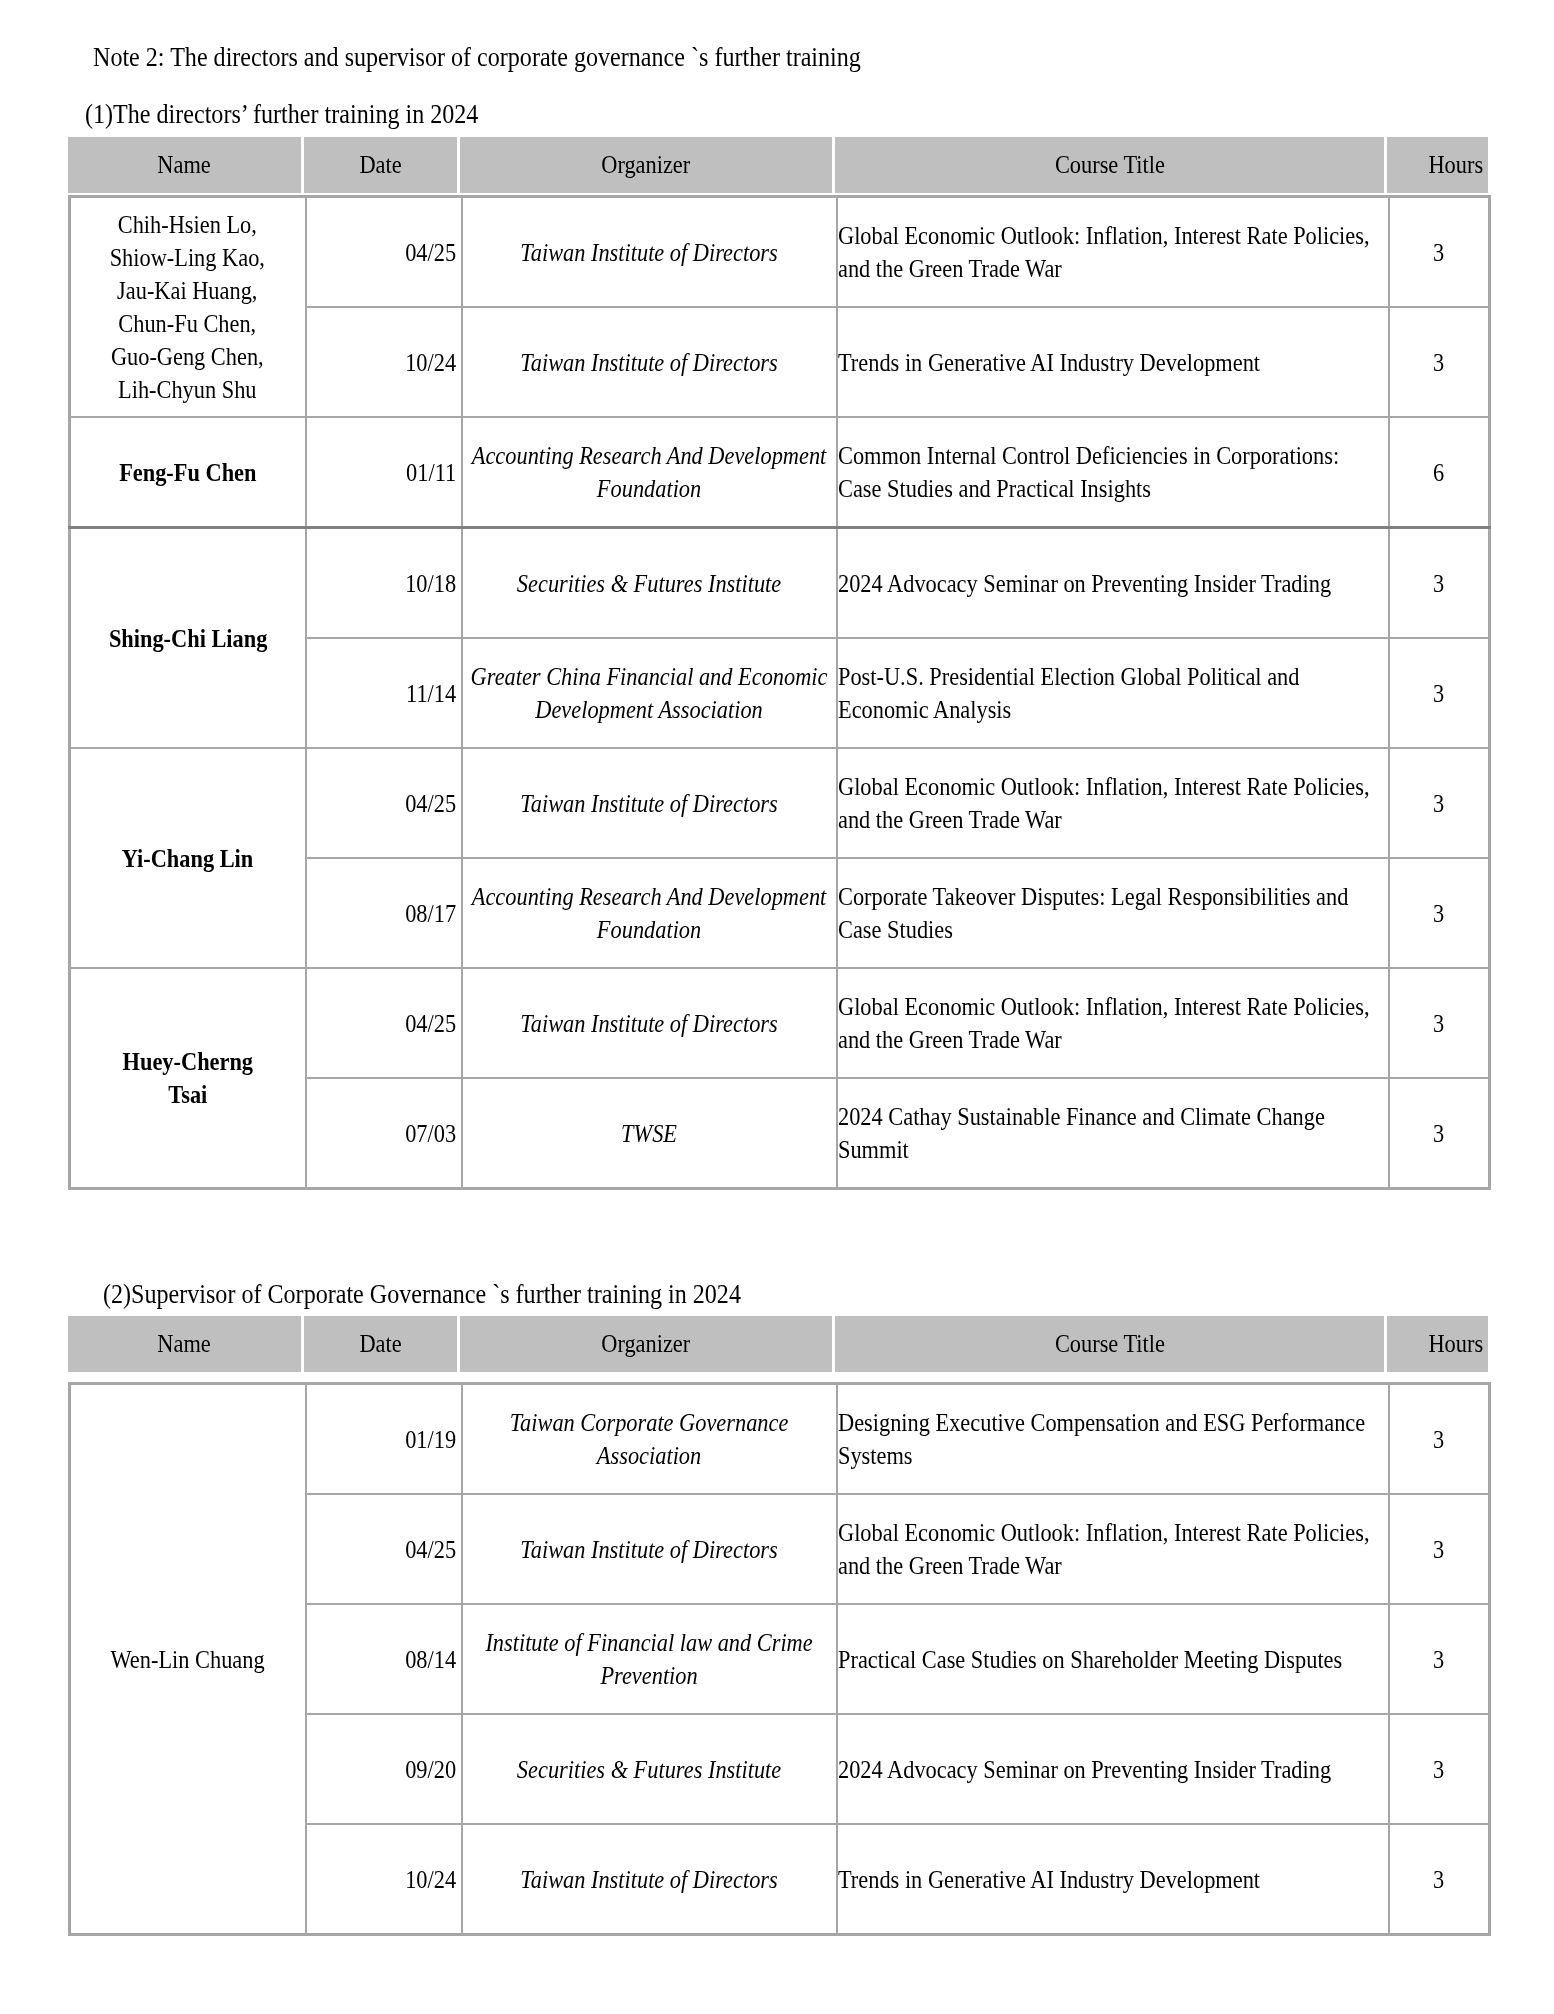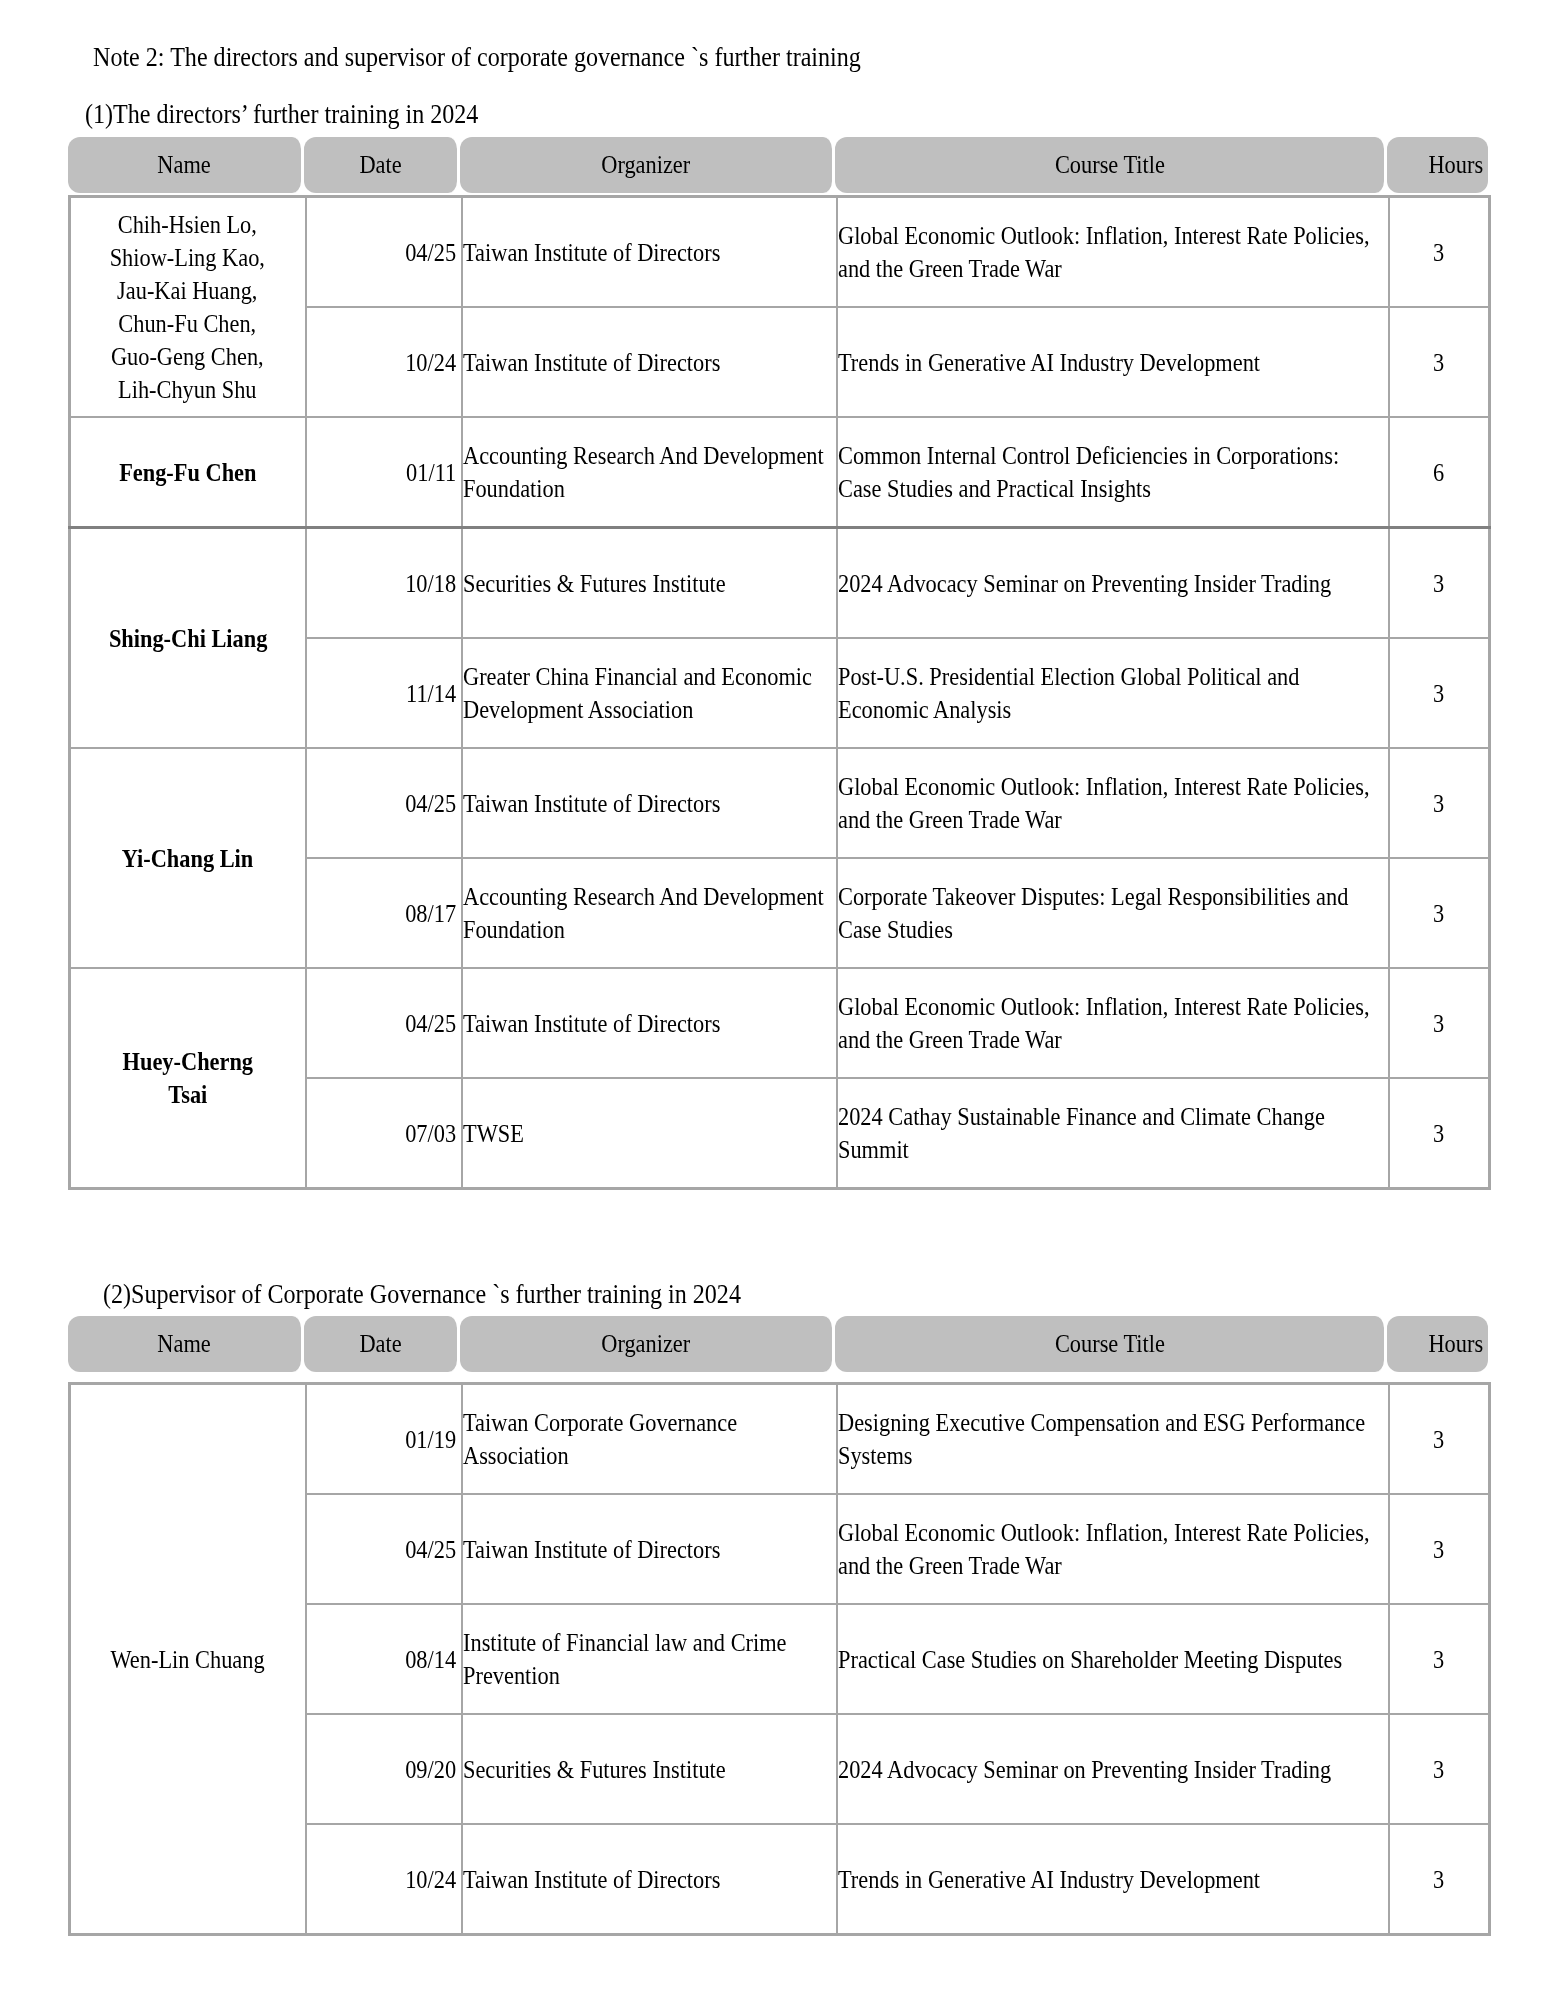--- a/index.html
+++ b/index.html
@@ -14,40 +14,40 @@
   #note { left: 93px; top: 41px; }
   #h1 { left: 85px; top: 98px; }
   #h2 { left: 103px; top: 1278px; }
 
   .hdr {
     position: absolute; left: 68px; width: 1420px; height: 56px;
     display: grid; grid-template-columns: 236px 156px 375px 552px 101px; column-gap: 0;
   }
   .hdr > div {
     background: #bfbfbf; display: flex; align-items: center; justify-content: center;
-    font-size: 26px; border-right: 3px solid #fff; box-sizing: border-box; border-radius: 12px;
+    font-size: 26px; border-right: 3px solid #fff; box-sizing: border-box;
   }
   .hdr > div:last-child { border-right: none; justify-content: flex-end; }
   .hdr span { display: inline-block; transform: scaleX(0.86); white-space: nowrap; }
   #hdr1 { top: 137px; }
   #hdr2 { top: 1316px; }
 
   table.grid {
     position: absolute; left: 68px; width: 1420px; border-collapse: collapse;
     table-layout: fixed; border: 3px solid #a6a6a6;
   }
   table.grid td {
     border: 2px solid #a6a6a6; height: 108px; padding: 0; font-size: 26px; line-height: 33px;
     vertical-align: middle;
   }
   #t1 { top: 195px; }
   #t2 { top: 1382px; }
   td.name { text-align: center; }
   td.date { text-align: right; }
-  td.org { text-align: left; padding-left: 14px; }
+  td.org { text-align: center; padding-left: 14px; font-style: italic; }
   td.course { text-align: left; padding-left: 12px; padding-right: 8px; border-radius: 25px; }
   td.hours { text-align: center; }
   .cz { display: inline-block; transform-origin: left center; transform: scaleX(0.86); width: 116%; }
   td.name .cz, td.date .cz, td.hours .cz { transform-origin: center center; width: auto; }
   .bold { font-weight: bold; }
   tr.thick-bottom td { border-bottom: 3px solid #808080; }
   .nm-line { display: block; }
 </style>
 </head>
 <body>

